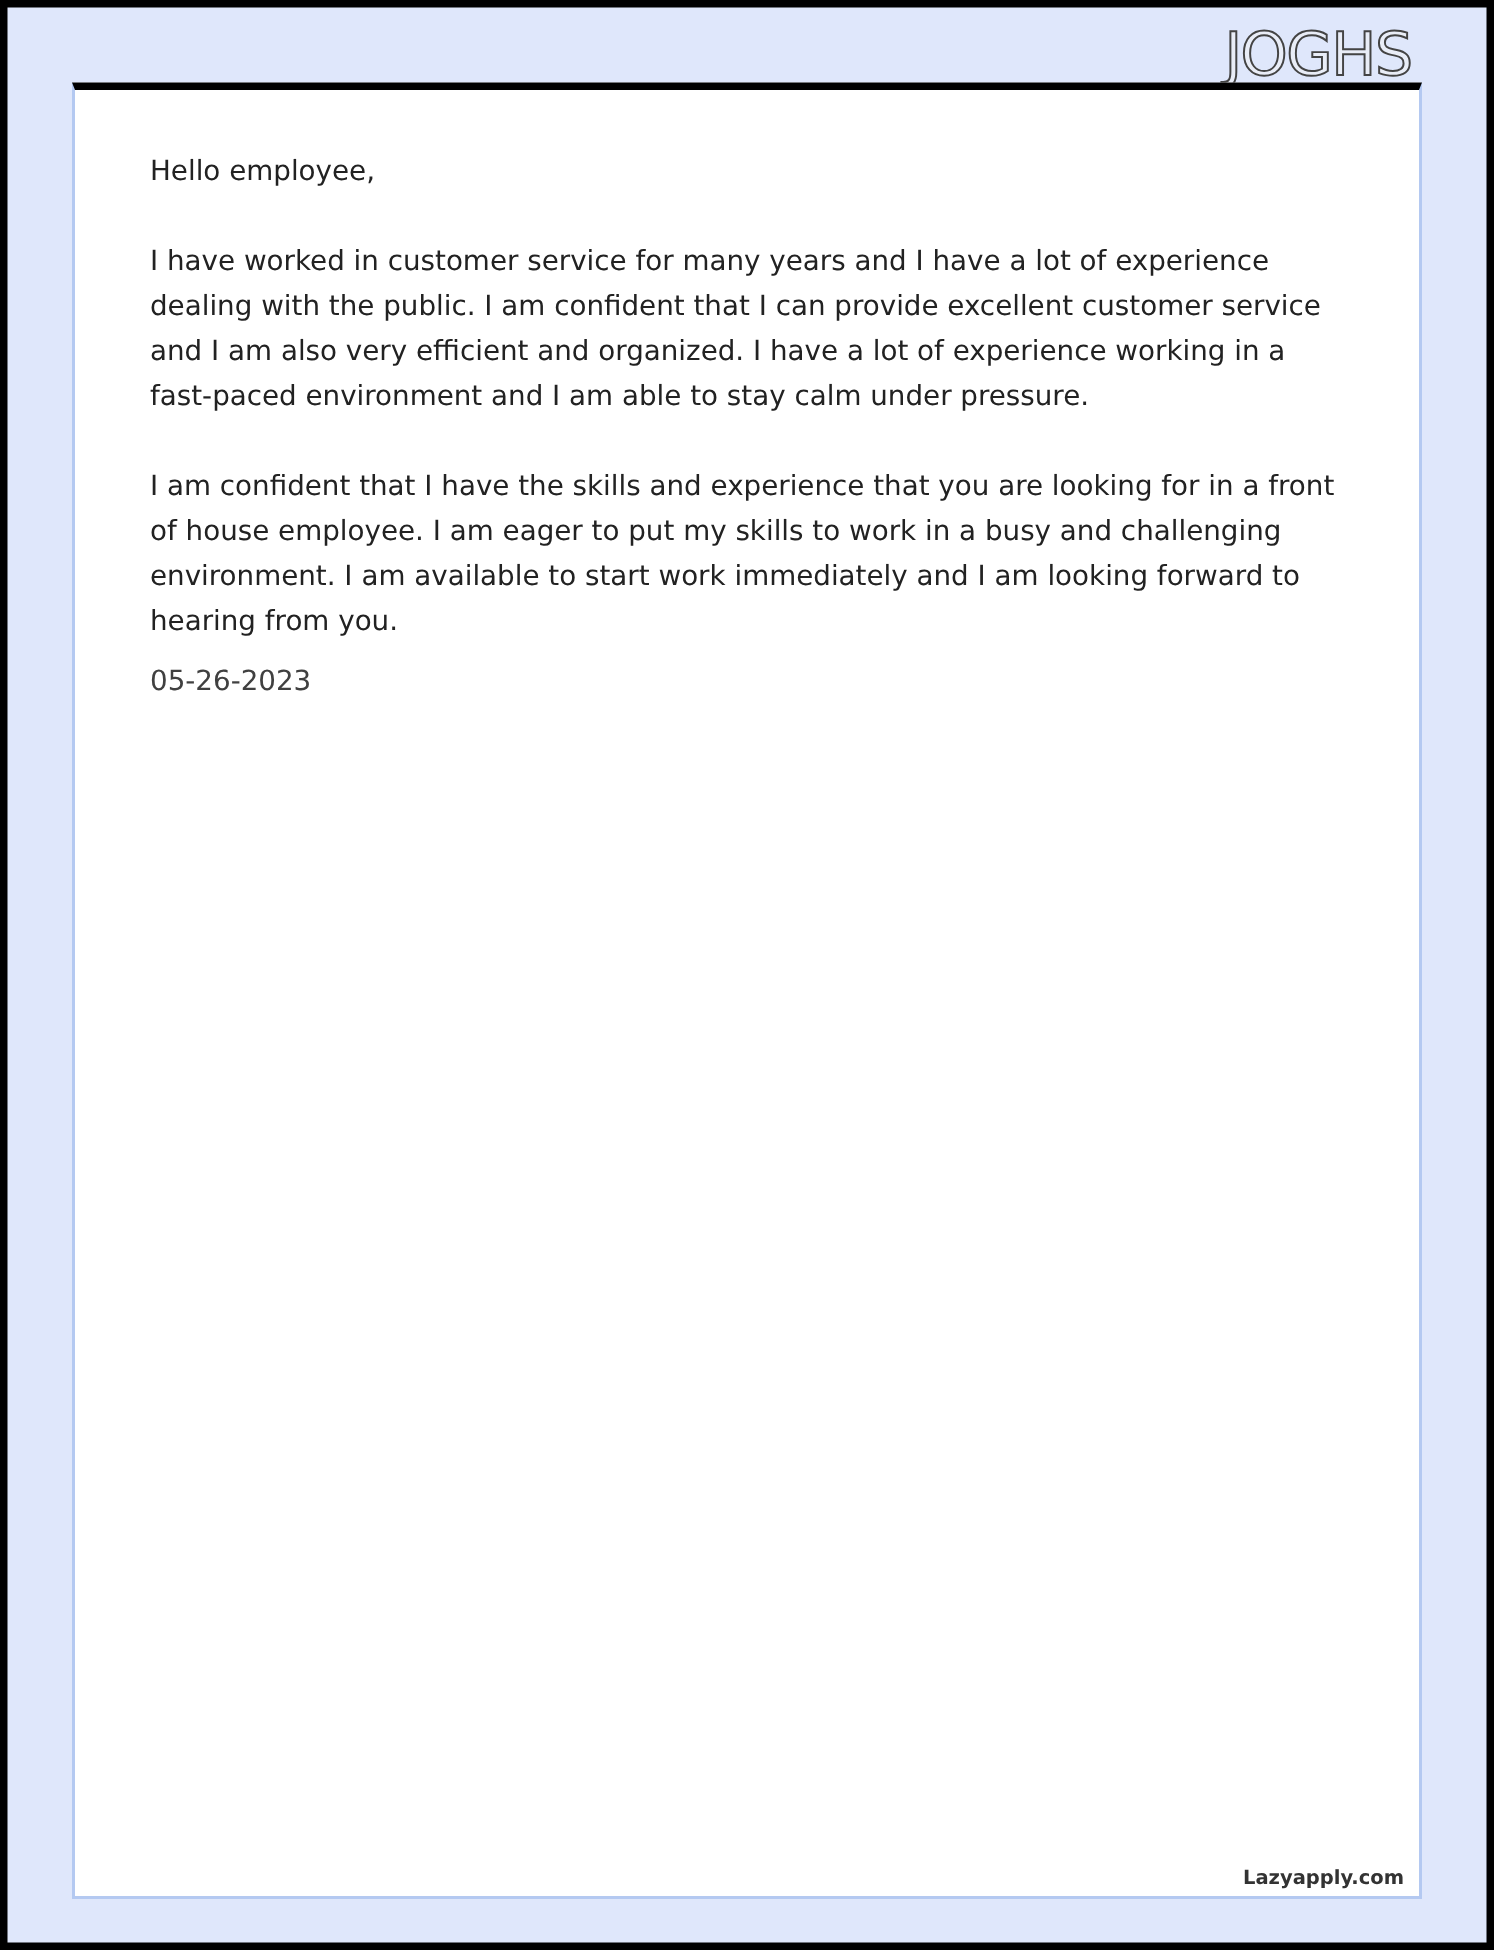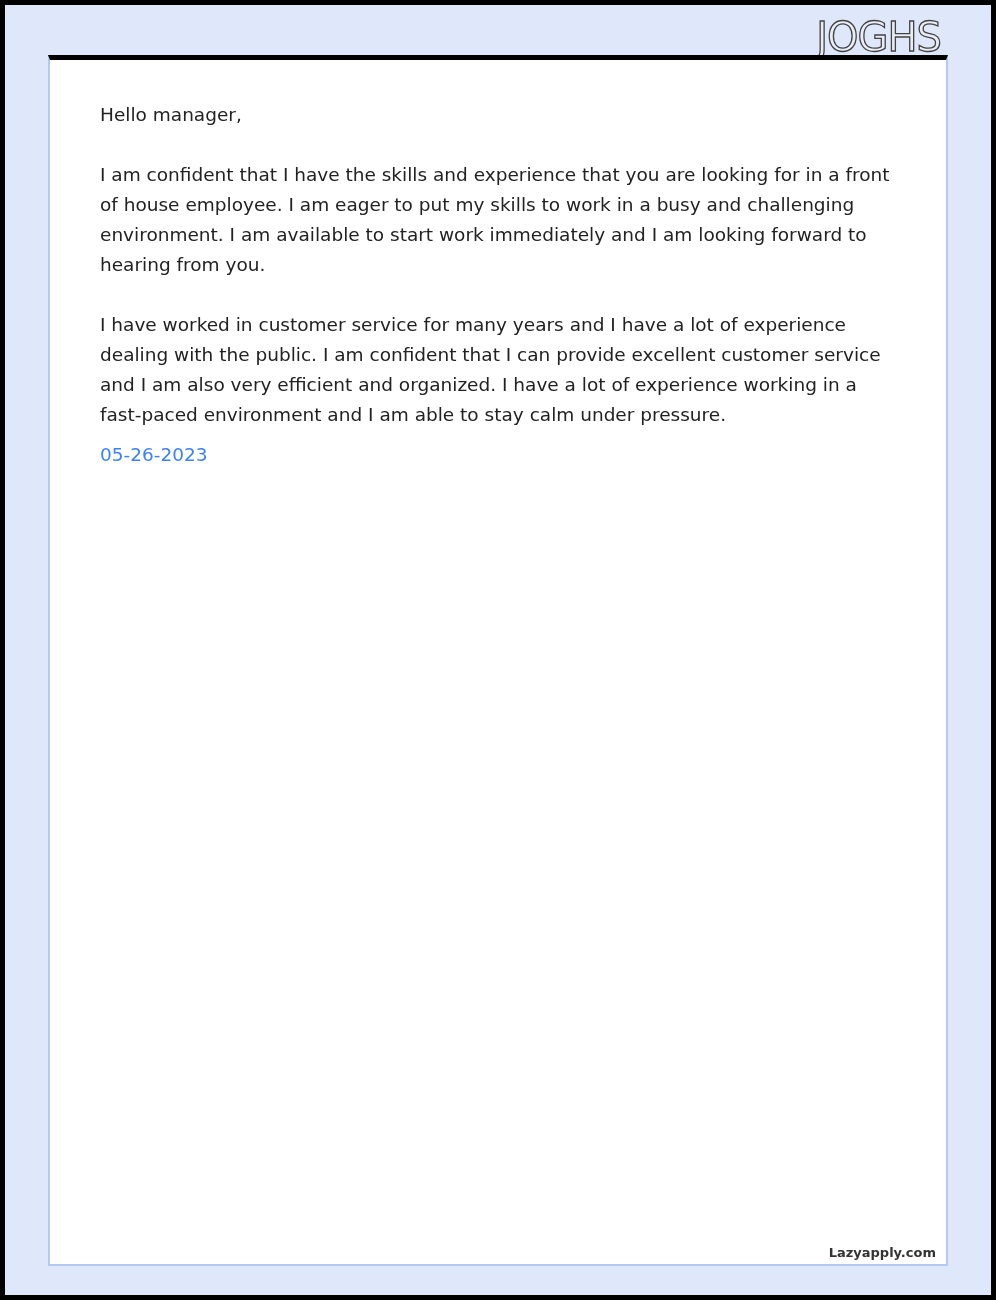--- a/index.html
+++ b/index.html
@@ -2,30 +2,30 @@
 <html><head>
 <meta charset="utf-8">
 <style>
   html, body { margin:0; padding:0; }
   body { width:996px; height:1300px; background:#000; position:relative; overflow:hidden; font-family:"DejaVu Sans", sans-serif; }
   .frame { position:absolute; left:5px; top:5px; width:986px; height:1290px; background:#dfe7fb; }
   .logo { position:absolute; right:50px; top:12px; font-size:40px; color:#e9edf7; -webkit-text-stroke:1.3px #444; letter-spacing:-1px; font-family:"DejaVu Sans", sans-serif; line-height:1; }
   .page { position:absolute; left:43px; top:50px; width:896px; height:1204px; background:#fff; border-top:5px solid #000; border-left:2px solid #b4c9f1; border-right:2px solid #b4c9f1; border-bottom:2px solid #b4c9f1; }
   .content { position:absolute; left:50px; top:40px; width:790px; font-size:18.5px; line-height:30px; color:#222; }
   .content p { margin:0 0 30px 0; }
-  .date { color:#3b82f6; margin-top:-20px; }
+  .date { color:#404040; margin-top:-20px; }
   .footer { position:absolute; right:10px; bottom:4px; font-size:13px; color:#333;font-weight:bold; }
 </style>
 </head>
 <body>
 
 <div class="frame">
   <div class="logo">JOGHS</div>
   <div class="page">
     <div class="content">
-      <p>Hello manager,</p>
+      <p>Hello employee,</p>
+      <p>I have worked in customer service for many years and I have a lot of experience dealing with the public. I am confident that I can provide excellent customer service and I am also very efficient and organized. I have a lot of experience working in a fast-paced environment and I am able to stay calm under pressure.</p>
       <p>I am confident that I have the skills and experience that you are looking for in a front of house employee. I am eager to put my skills to work in a busy and challenging environment. I am available to start work immediately and I am looking forward to hearing from you.</p>
-      <p>I have worked in customer service for many years and I have a lot of experience dealing with the public. I am confident that I can provide excellent customer service and I am also very efficient and organized. I have a lot of experience working in a fast-paced environment and I am able to stay calm under pressure.</p>
       <div class="date">05-26-2023</div>
     </div>
     <div class="footer">Lazyapply.com</div>
   </div>
 </div>
 
 </body></html>

